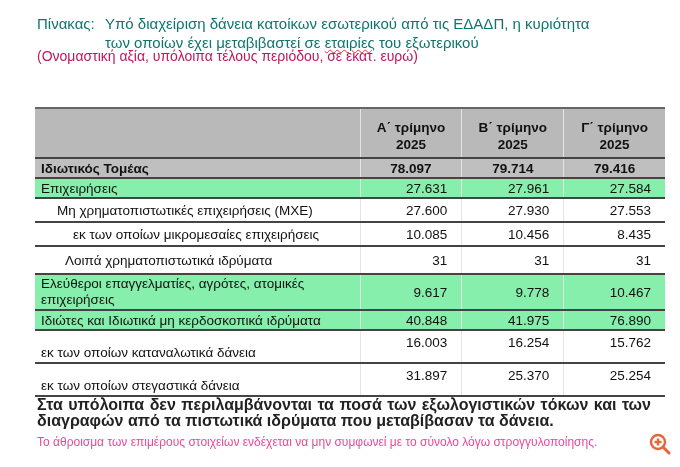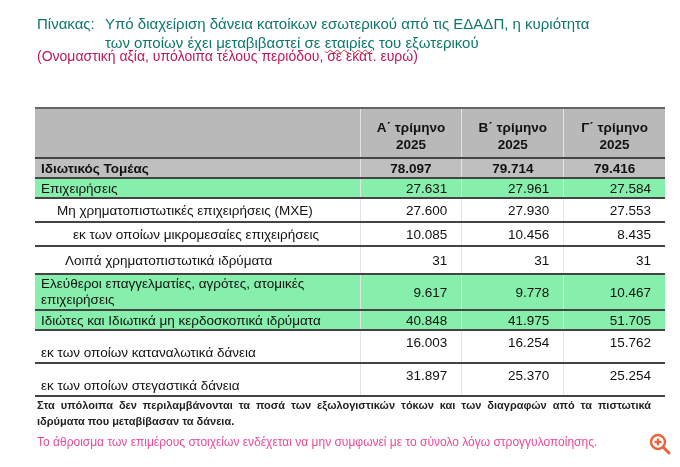--- a/index.html
+++ b/index.html
@@ -26,21 +26,21 @@
   tr.r-h18 td { height: 18px; }
   tr.r-h22 td { height: 22px; }
   tr.r-h26 td { height: 26px; }
   tr.r-h34 td { height: 34px; }
   tr.r-h27 td { height: 27px; }
   tr.bottomtxt td.lab { vertical-align: bottom; padding-bottom: 2px; }
   tr.bottomtxt td.num { vertical-align: top; padding-top: 4px; }
   .ind1 { padding-left: 22px !important; }
   .ind2 { padding-left: 38px !important; }
   .ind3 { padding-left: 30px !important; }
-  .note1 { position: absolute; left: 37px; top: 397px; width: 614px; font-size: 11px;
+  .note1 { position: absolute; left: 37px; top: 397px; width: 614px; font-size: 16px;
            font-weight: bold; line-height: 16px; text-align: justify; color: #222; }
   .note2 { position: absolute; left: 37px; top: 435px; font-size: 12px; color: #ec4899; }
   .zoomicon { position: absolute; left: 648px; top: 432px; width: 24px; height: 24px; cursor: pointer; }
 </style>
 </head>
 <body>
 
 <div class="title">
   <div><span class="lbl">Πίνακας:</span><span>Υπό διαχείριση δάνεια κατοίκων εσωτερικού από τις ΕΔΑΔΠ, η κυριότητα</span></div>
   <div class="line2"><span>των οποίων έχει μεταβιβαστεί σε </span><span class="underline-err">εταιρίες</span><span> του εξωτερικού</span></div>
@@ -106,21 +106,21 @@
     <tr class="grey r-h34">
       <td style="line-height:16px">Ελεύθεροι επαγγελματίες, αγρότες, ατομικές επιχειρήσεις</td>
       <td class="num">9.617</td>
       <td class="num">9.778</td>
       <td class="num">10.467</td>
     </tr>
     <tr class="grey r-h18">
       <td>Ιδιώτες και Ιδιωτικά μη κερδοσκοπικά ιδρύματα</td>
       <td class="num">40.848</td>
       <td class="num">41.975</td>
-      <td class="num">51.705</td>
+      <td class="num">76.890</td>
     </tr>
     <tr class="r-h27 bottomtxt">
       <td class="lab">εκ των οποίων καταναλωτικά δάνεια</td>
       <td class="num">16.003</td>
       <td class="num">16.254</td>
       <td class="num">15.762</td>
     </tr>
     <tr class="r-h27 bottomtxt">
       <td class="lab">εκ των οποίων στεγαστικά δάνεια</td>
       <td class="num">31.897</td>

